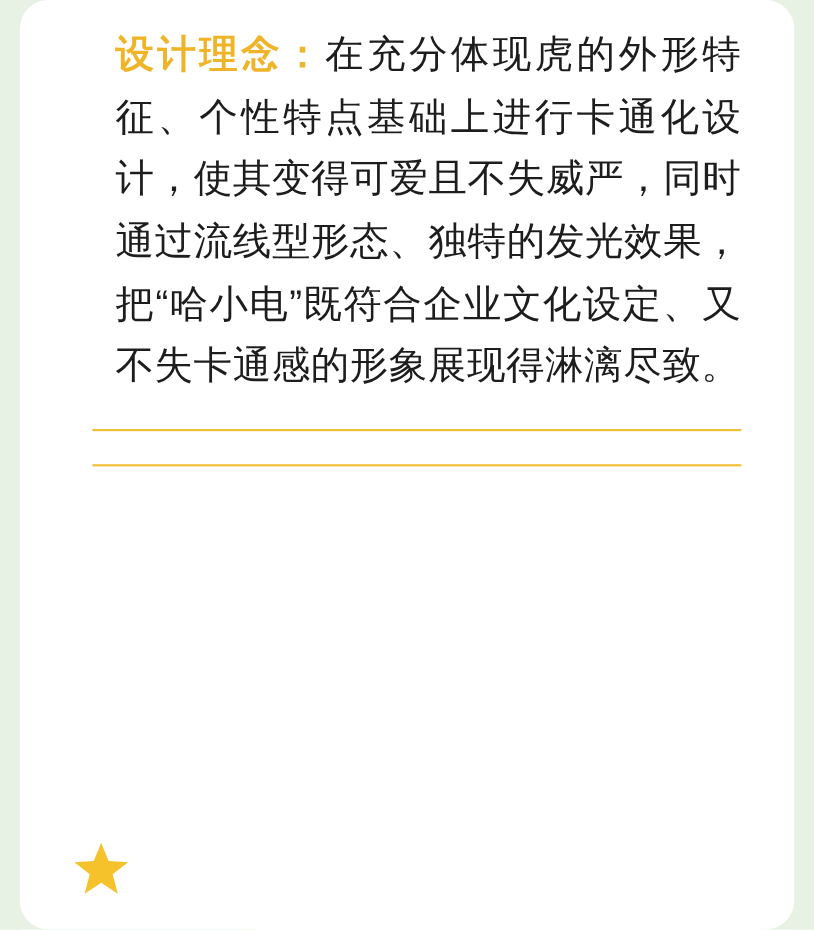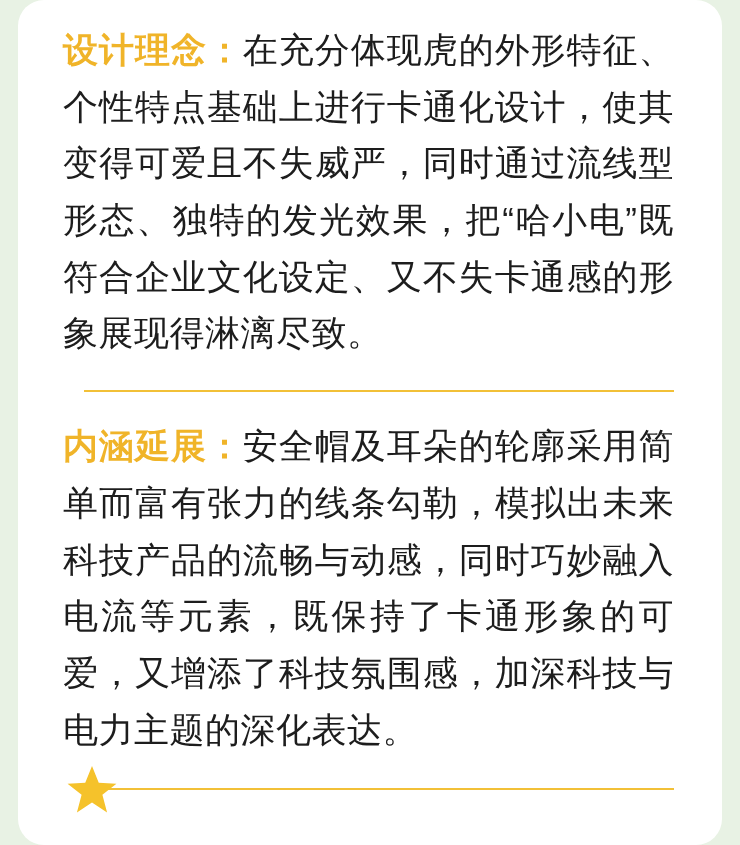--- a/index.html
+++ b/index.html
@@ -32,21 +32,21 @@
     overflow: hidden;
   }
   .card-inner {
     position: absolute;
     left: 0;
     top: 0;
     width: 704px;
     padding: 0;
   }
   .section {
-    padding: 0 48px 0 45px;
+    padding: 0 48px 0 87px;
   }
   .para {
     font-size: 35px;
     line-height: 1.62;
     color: #1d1d1d;
     letter-spacing: 0.5px;
     text-align: justify;
     margin: 0;
     font-family: "Liberation Sans", sans-serif;
   }
@@ -119,23 +119,20 @@
     <div class="card-inner">
 
       <div class="section sec1">
         <p class="para"><span class="lead">设计理念</span><span class="lead-colon">：</span><span>在充分体现虎的外形特征、个性特点基础上进行卡通化设计，使其变得可爱且不失威严，同时通过流线型形态、独特的发光效果，把“哈小电”既符合企业文化设定、又不失卡通感的形象展现得淋漓尽致。</span></p>
       </div>
 
       <div class="divider-wrap">
         <div class="divider"></div>
       </div>
 
-      <div class="section sec2">
-        <p class="para"><span class="lead">内涵延展</span><span class="lead-colon">：</span><span>安全帽及耳朵的轮廓采用简单而富有张力的线条勾勒，模拟出未来科技产品的流畅与动感，同时巧妙融入电流等元素，既保持了卡通形象的可爱，又增添了科技氛围感，加深科技与电力主题的深化表达。</span></p>
-      </div>
 
       <div class="divider-wrap">
         <div class="divider2"></div>
       </div>
 
     </div>
 
     <div class="star-row">
       <svg class="star" viewBox="0 0 100 100">
         <path d="M50 6 L63 38 L97 40 L70 61 L79 95 L50 76 L21 95 L30 61 L3 40 L37 38 Z" fill="#f5c22b"></path>

